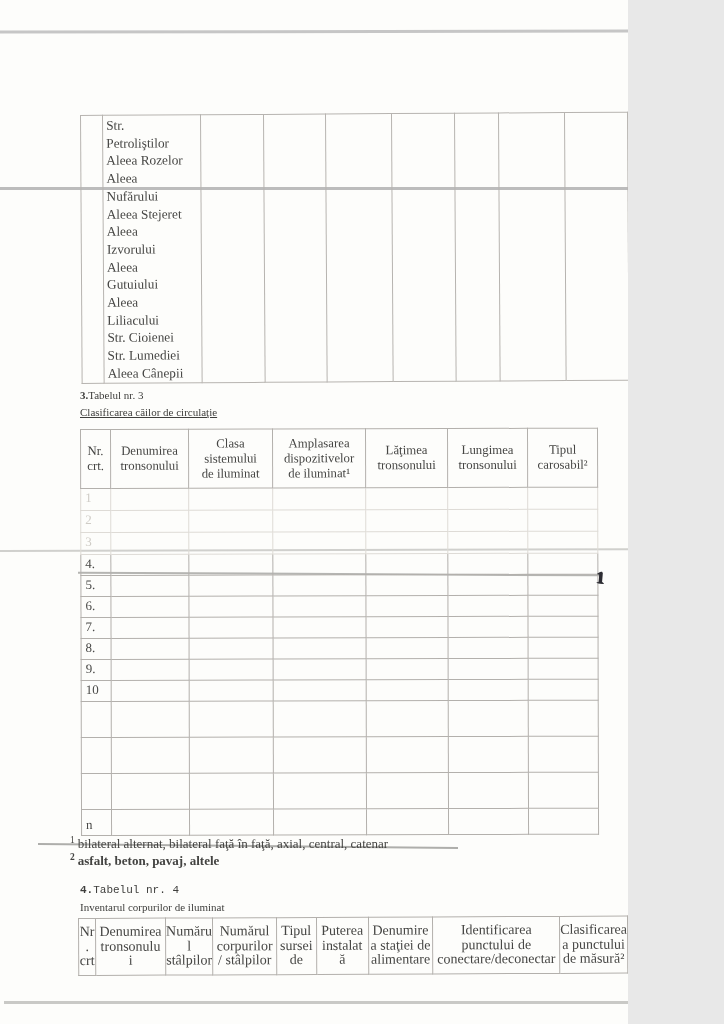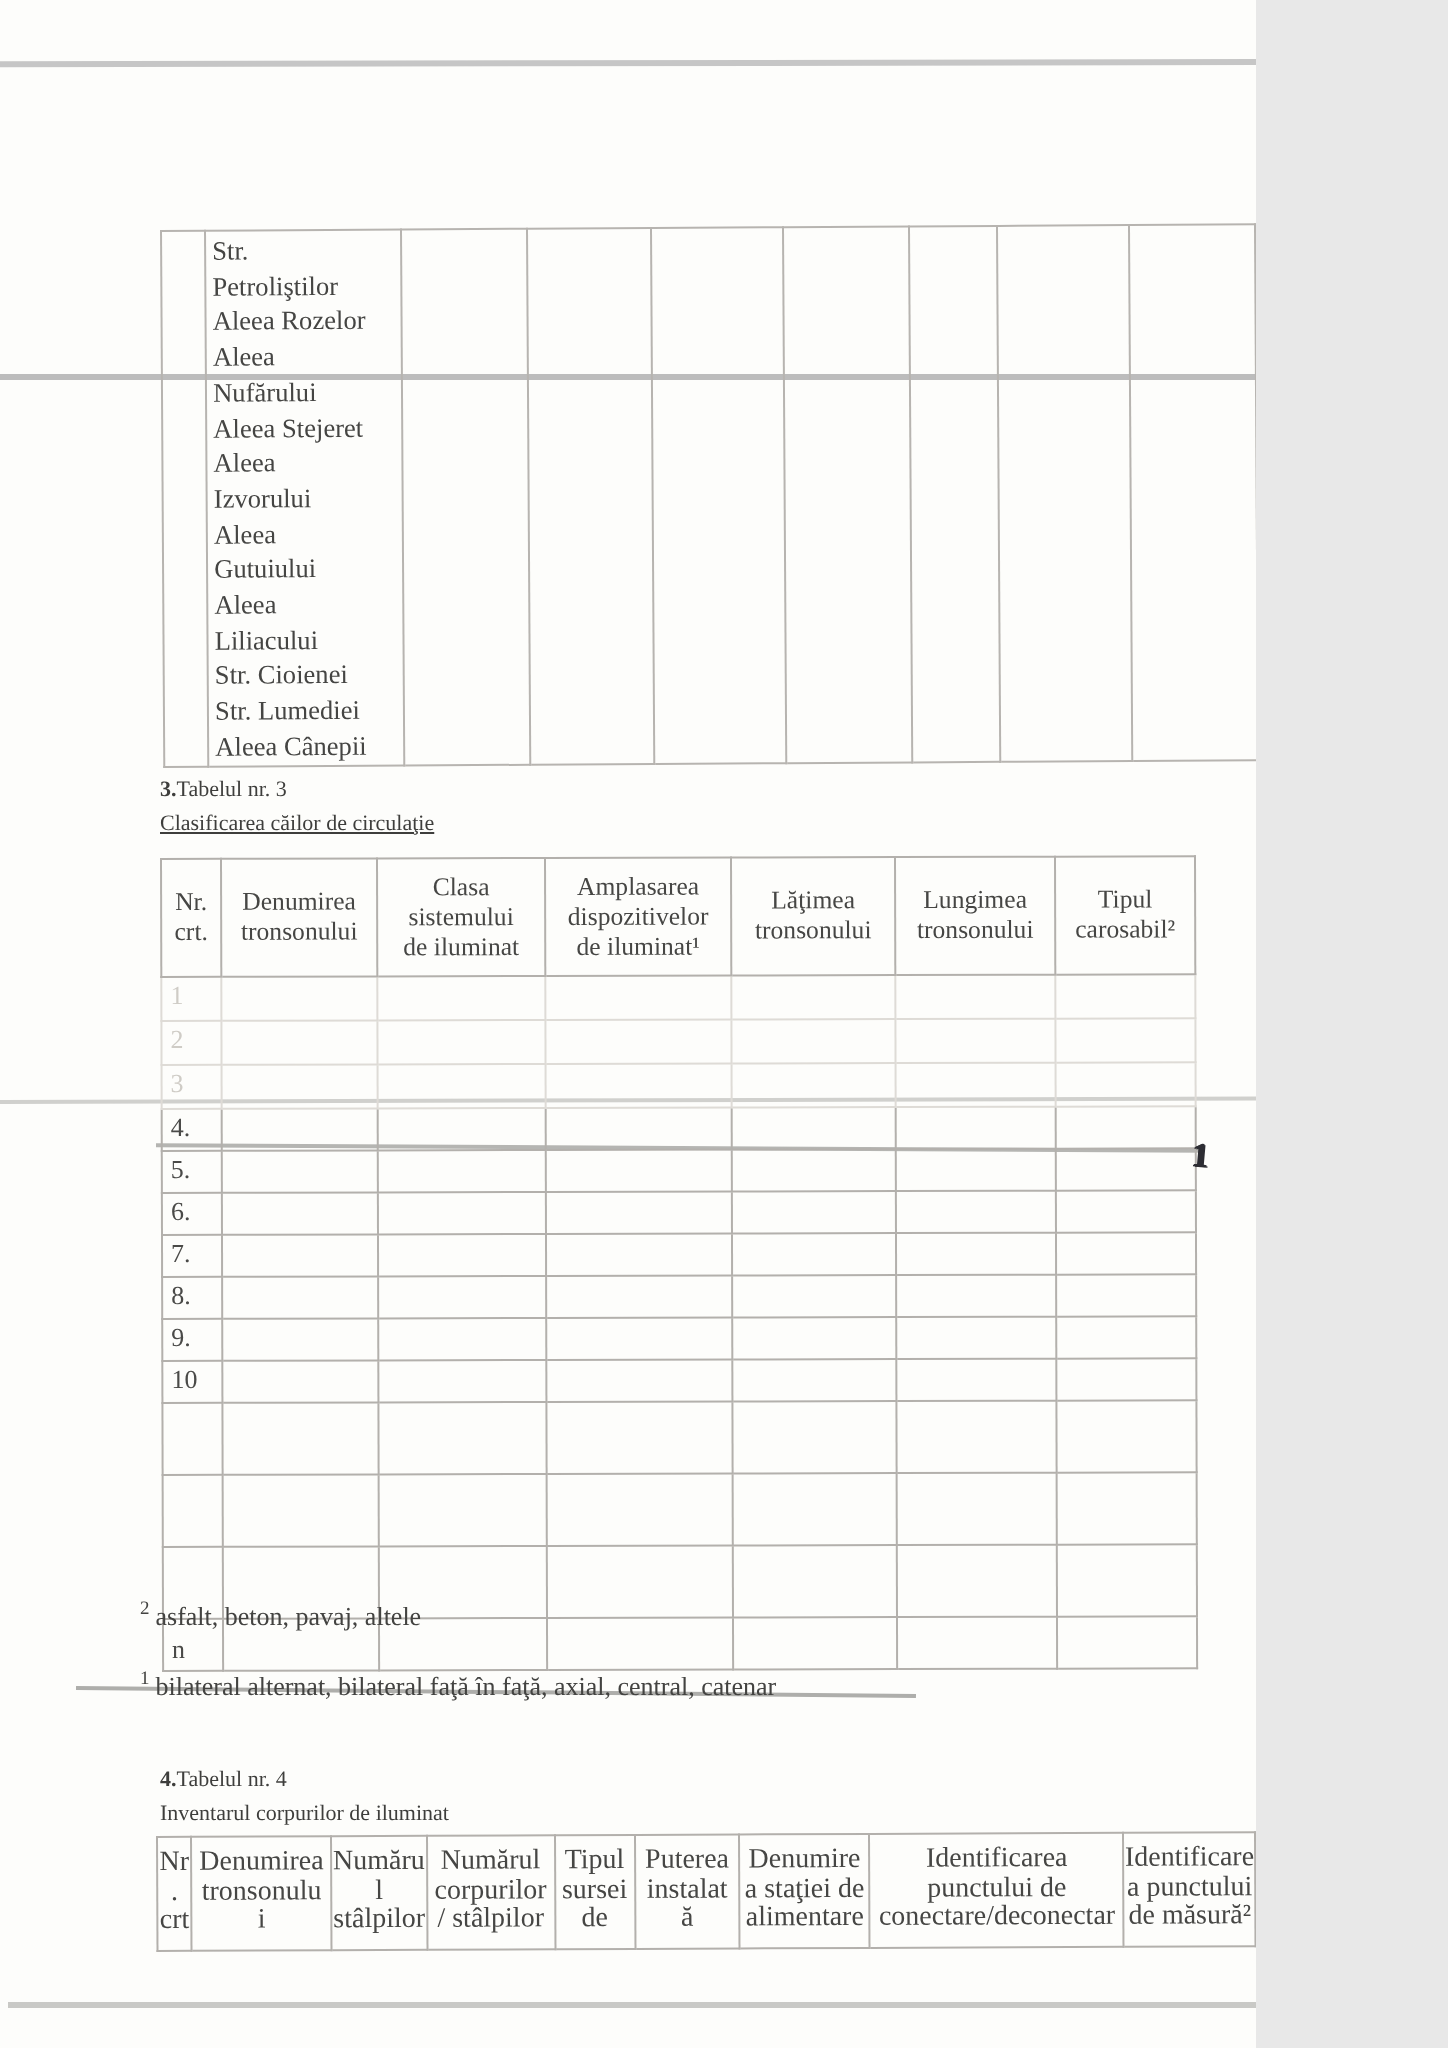--- a/index.html
+++ b/index.html
@@ -45,26 +45,26 @@
   .t3 tr.rf td.num{color:#cfccc6;}
   
   .t4{left:78px;top:918px;transform:rotate(-0.25deg);transform-origin:left top;}
   .t4 tr{height:57px;}
   .t4 th{font-size:14px;line-height:14.6px;}
   
   .heading{position:absolute;left:80px;font-size:11px;color:#3e3e3c;white-space:nowrap;}
   .heading .num-pre{font-weight:bold;}
   .h3a{top:389px;}
   .h3b{top:406px;text-decoration:underline;}
-  .h4a{top:884px;}
+  .h4a{top:884px;font-family:Liberation Mono, monospace;}
   .h4b{top:901px;}
   
   .footnote{position:absolute;left:70px;font-size:13px;color:#434341;white-space:nowrap;}
   .fn1{top:835px;}
-  .fn2{top:800px;}
+  .fn2{top:852px;font-weight:bold;}
   .footnote sup{font-size:9.5px;vertical-align:super;margin-right:3px;}
   
   .ink-mark{
     position:absolute;left:596px;top:568px;
     font-weight:bold;font-size:17px;color:#2d2d33;
     transform:rotate(5deg);
     text-shadow:0.6px 0.6px 0 #2d2d33, -0.4px 0.4px 0 #2d2d33;
   }
 </style>
 </head>
@@ -322,21 +322,21 @@
 de</th>
       <th>Puterea
 instalat
 ă</th>
       <th>Denumire
 a staţiei de
 alimentare</th>
       <th>Identificarea
 punctului de
 conectare/deconectar</th>
-      <th>Identificare
+      <th>Clasificarea
 a punctului
 de măsură²</th>
     </tr>
   </tbody>
     </table>
 
   <span class="ink-mark">1</span>
 
 </div>
 

